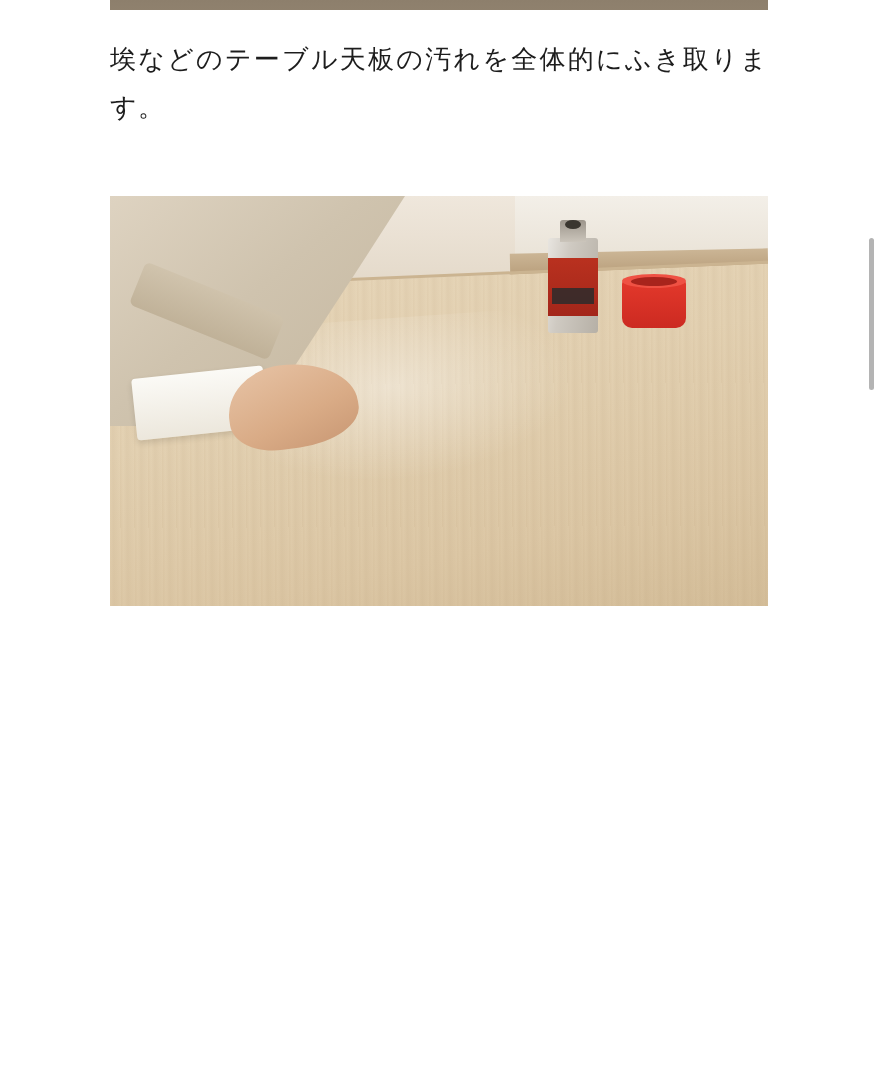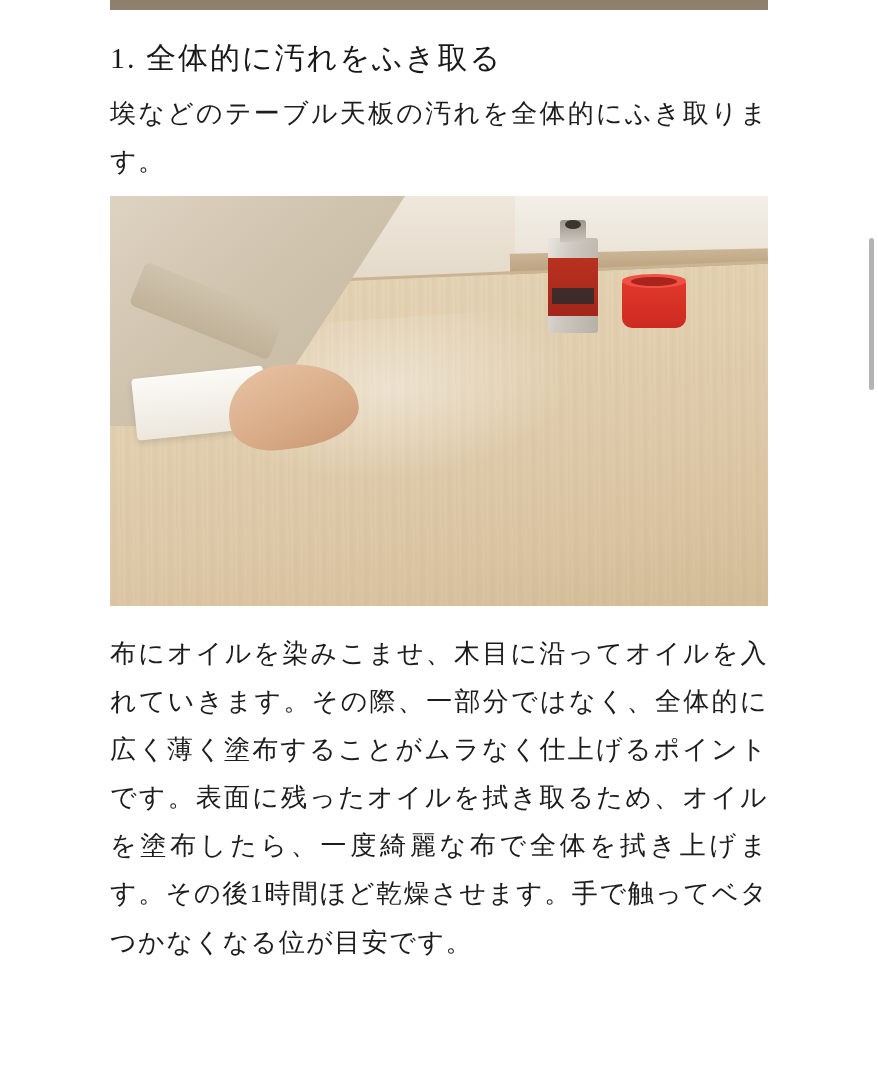--- a/index.html
+++ b/index.html
@@ -228,26 +228,24 @@
 
 <div class="page">
 
   <div class="top-image-strip">
     <div class="img-inner"></div>
   </div>
 
   <div class="content">
 
     <div class="block-1">
-      <h2 class="section-heading">1. 全体的に汚れをふき取る</h2>
       <p class="body-text">埃などのテーブル天板の汚れを全体的にふき取ります。</p>
     </div>
 
     <div class="block-2">
-      <p class="body-text">布にオイルを染みこませ、木目に沿ってオイルを入れていきます。その際、一部分ではなく、全体的に広く薄く塗布することがムラなく仕上げるポイントです。表面に残ったオイルを拭き取るため、オイルを塗布したら、一度綺麗な布で全体を拭き上げます。その後1時間ほど乾燥させます。手で触ってベタつかなくなる位が目安です。</p>
     </div>
 
   </div>
 
   <div class="photo">
     <div class="scene">
       <div class="bg-wall"></div>
       <div class="window-frame"></div>
       <div class="window-sill"></div>
       <div class="table-top"></div>

